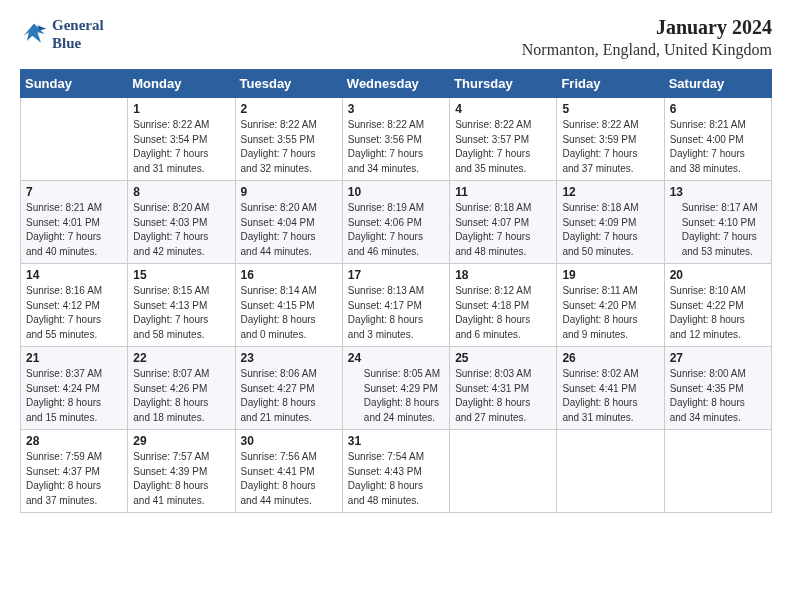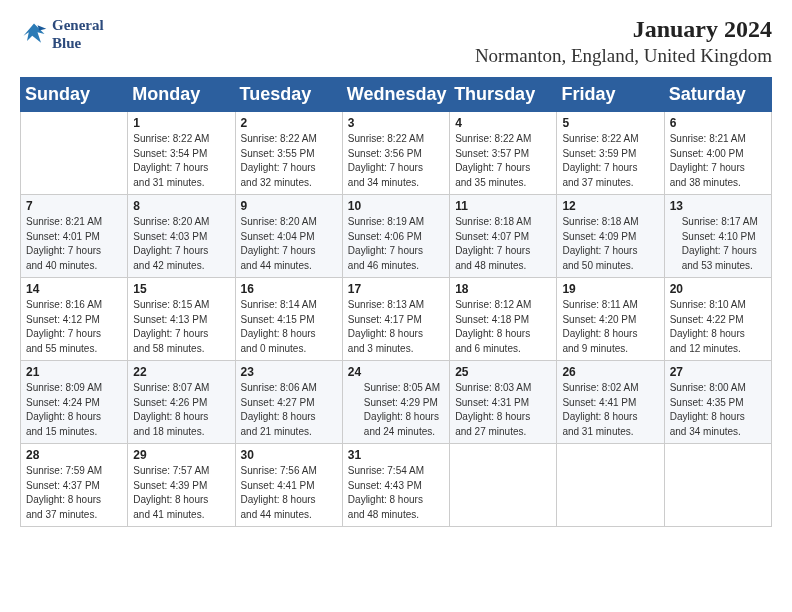--- a/index.html
+++ b/index.html
@@ -35,38 +35,38 @@
       line-height: 1.2;
     }
     .logo-bird {
       width: 28px;
       height: 28px;
     }
     .title-block {
       text-align: right;
     }
     .calendar-title {
-      font-size: 24px;
+      font-size: 20px;
       font-weight: bold;
       color: #222;
     }
     .calendar-subtitle {
-      font-size: 19px;
+      font-size: 16px;
       color: #333;
       margin-top: 2px;
     }
     .calendar-table {
       width: 100%;
       border-collapse: collapse;
       table-layout: fixed;
     }
     .calendar-table thead tr th {
       background: #2c5f9e;
       color: #fff;
-      font-size: 18px;
+      font-size: 13px;
       font-weight: bold;
       padding: 6px 4px;
       text-align: left;
       border: 1px solid #2c5f9e;
     }
     .calendar-table tbody tr td {
       vertical-align: top;
       border: 1px solid #ccc;
       padding: 4px 5px;
       font-size: 10.5px;
@@ -270,21 +270,21 @@
             <span class="day-num">20</span>
             <div class="day-info" style="white-space: pre-line;">Sunrise: 8:10 AM
 Sunset: 4:22 PM
 Daylight: 8 hours
 and 12 minutes.</div>
           </td>
         </tr>
         <tr>
           <td>
             <span class="day-num">21</span>
-            <div class="day-info" style="white-space: pre-line;">Sunrise: 8:09 AM
+            <div class="day-info" style="white-space: pre-line;">Sunrise: 8:37 AM
 Sunset: 4:24 PM
 Daylight: 8 hours
 and 15 minutes.</div>
           </td>
           <td>
             <span class="day-num">22</span>
             <div class="day-info" style="white-space: pre-line;">Sunrise: 8:07 AM
 Sunset: 4:26 PM
 Daylight: 8 hours
 and 18 minutes.</div>

